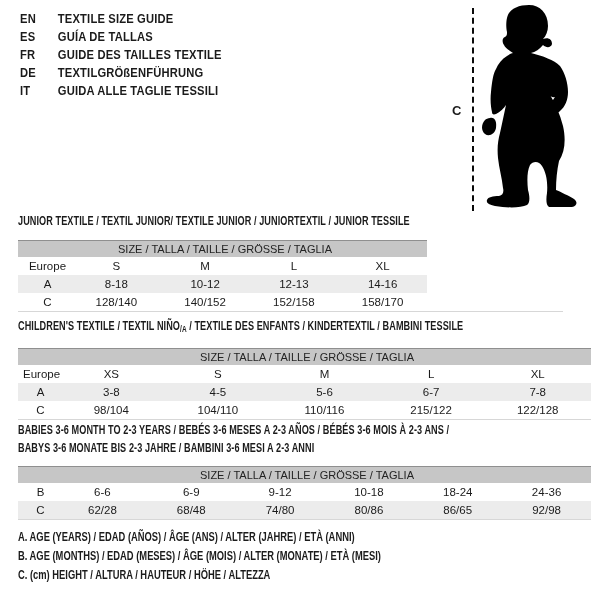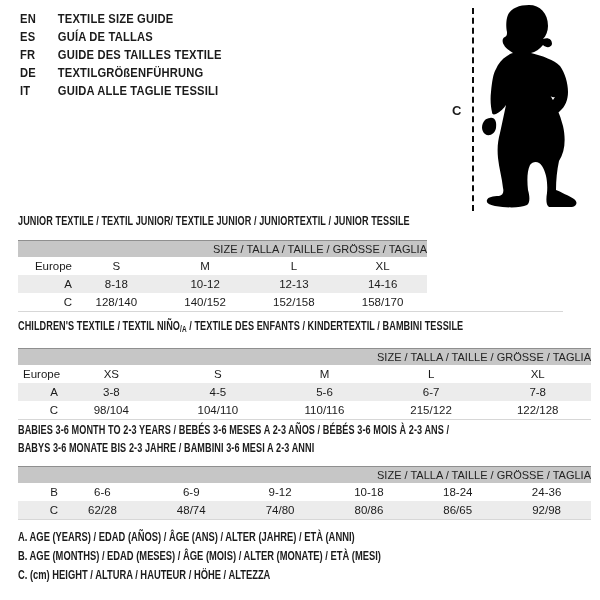--- a/index.html
+++ b/index.html
@@ -31,23 +31,23 @@
   .subsc { font-size:8.5px; vertical-align:-2px; }
 
   
   .twrap { border-bottom:1px solid #d7d7d7; }
   #w1 { left:18px; top:240px; width:545px; height:71px; }
   #w2 { left:18px; top:348px; width:573px; height:71px; }
   #w3 { left:18px; top:466px; width:573px; height:53px; }
   table { border-collapse:collapse; table-layout:fixed; }
   #t1 { width:409px; } #t2,#t3 { width:573px; }
   td { font-size:11.5px; text-align:center; height:18px; line-height:18px; padding:0; }
-  td.bar { background:#c6c6c6; border-top:1px solid #8f8f8f; text-align:right;
+  td.bar { background:#c6c6c6; border-top:1px solid #8f8f8f; text-align:center;
            padding-left:5px; font-size:11px; height:16px; line-height:16px; color:#232323; }
-  td.lbl { text-align:right; padding-left:5px; }
+  td.lbl { text-align:center; padding-left:5px; }
   tr.stripe td { background:#ececec; }
   col.labelcol1 { width:54px; }
   col.labelcol2 { width:40px; }
 
   
   .legend { left:18px; top:528px; transform:scaleX(0.78); transform-origin:0 0; }
   .legend-line { height:19px; line-height:19px; font-weight:bold; font-size:12px; white-space:nowrap; }
 </style>
 </head>
 <body>
@@ -215,21 +215,21 @@
       <td>6-6</td>
       <td>6-9</td>
       <td>9-12</td>
       <td>10-18</td>
       <td>18-24</td>
       <td>24-36</td>
     </tr>
     <tr class="stripe">
       <td class="lbl">C</td>
       <td>62/28</td>
-      <td>48/74</td>
+      <td>68/48</td>
       <td>74/80</td>
       <td>80/86</td>
       <td>86/65</td>
       <td>92/98</td>
     </tr>
   </tbody>
     </table>
 </div>
 
 <div class="abs legend">

